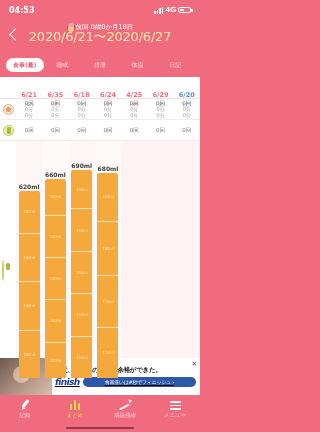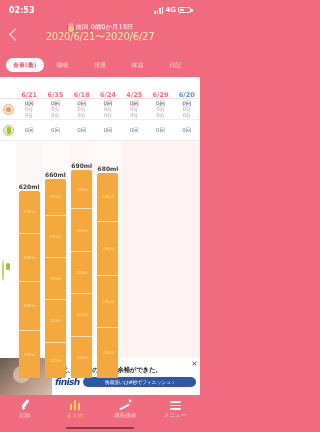--- a/index.html
+++ b/index.html
@@ -52,21 +52,21 @@
   }
   .baby-ico {
     display:inline-block; width:8px; height:8px; border-radius:50%;
     background:radial-gradient(circle at 50% 62%, #f6c28a 0 54%, #8a5a32 56%);
     position:relative; flex:none;
   }
   .baby-ico::after{
     content:""; position:absolute; left:1px; top:-0.5px; width:6px; height:3.5px;
     border-radius:3px 3px 0 0; background:#f2a0ae;
   }
-  #title-line2 { font-size:10px; color:#ffe9a8; line-height:10px; letter-spacing:-0.2px; }
+  #title-line2 { font-size:13px; color:#ffe9a8; line-height:10px; letter-spacing:-0.2px; }
 
   
   #tabs {
     display:flex; align-items:center; justify-content:space-between;
     padding:0 6px 5px 6px;
   }
   .tab {
     flex:1; text-align:center; font-size:6px; color:#ffd9de;
     padding:2.5px 0; border-radius:9px; cursor:pointer; white-space:nowrap;
   }
@@ -147,21 +147,21 @@
   }
   #ad-img::after{
     content:""; position:absolute; left:13px; top:8px; width:17px; height:17px;
     border-radius:50%; background:rgba(250,225,210,.55);
   }
   #ad-body { flex:1; padding:2px 4px 2px 3px; }
   #ad-headline {
     font-size:6.5px; color:#1a1a1a; font-weight:bold; line-height:9px;
     letter-spacing:-0.3px; white-space:nowrap;
   }
-  #ad-bottom { display:flex; align-items:center; gap:3px; margin-top:2px; }
+  #ad-bottom { display:flex; align-items:center; gap:3px; margin-top:2px;text-decoration:underline; }
   #ad-brand {
     font-size:9px; font-weight:bold; color:#1b3a8f; font-style:italic;
     letter-spacing:-0.6px; line-height:9px;
   }
   #ad-cta {
     flex:1; background:#2f57a8; color:#fff; font-size:5px;
     border-radius:7px; padding:2px 4px; text-align:center;
     white-space:nowrap; letter-spacing:-0.3px;
   }
   #ad-close {
@@ -215,21 +215,21 @@
 
   #home-ind {
     position:absolute; left:50%; transform:translateX(-50%); bottom:3px;
     width:68px; height:2.5px; background:#8f3a47; border-radius:2px;
   }
 </style>
 </head>
 <body>
 
 <div id="statusbar">
-  <span>02:53</span>
+  <span>04:53</span>
   <span id="status-right">
     <span class="sig">
         <i></i>
         <i></i>
         <i></i>
         <i></i>
       </span>
     <span class="net">4G</span>
     <span class="batt">
         <span></span>

